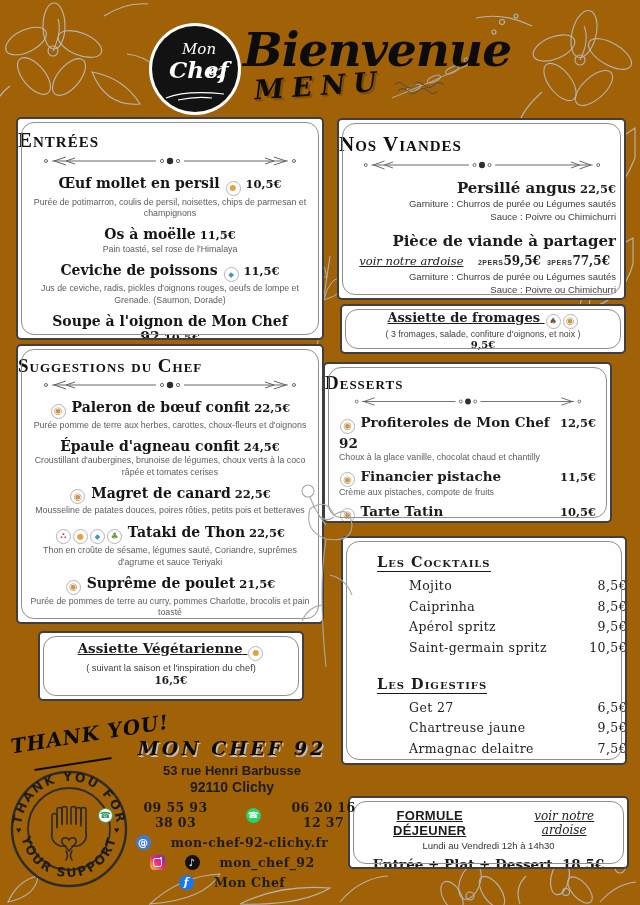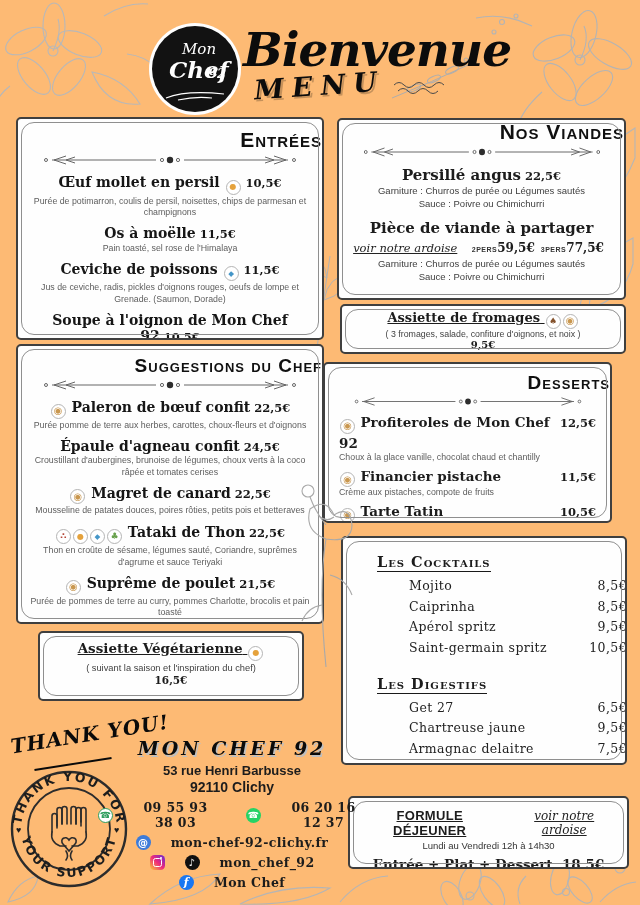--- a/index.html
+++ b/index.html
@@ -1,58 +1,58 @@
 <!DOCTYPE html>
 <html lang="fr"><head>
 <meta charset="utf-8">
 <style>
   html,body{margin:0;padding:0;background:#e9e9e9;}
-  .page{position:relative;width:640px;height:905px;margin:0 auto;background:#fdba74;overflow:hidden;
+  .page{position:relative;width:640px;height:905px;margin:0 auto;background:#a16207;overflow:hidden;
         font-family:"Liberation Sans",sans-serif;color:#1c1c1c;}
   svg.deco{position:absolute;z-index:1;pointer-events:none;}
   
   .logo{position:absolute;left:152px;top:26px;width:86px;height:86px;border-radius:50%;
         background:#121212;z-index:3;box-shadow:0 0 0 3px #fefefe;}
   .logo span{position:absolute;color:#fff;font-family:"DejaVu Serif","Liberation Serif",serif;font-style:italic;}
   .logo .l1{left:30px;top:14px;font-size:15px;}
   .logo .l2{left:17px;top:30px;font-size:23px;font-weight:bold;}
   .logo .num{left:56px;top:40px;font-size:13px;font-weight:bold;}
   .logo svg{position:absolute;left:12px;top:64px;}
   .bienvenue{position:absolute;left:243px;top:22px;z-index:3;
              font-family:"DejaVu Serif","Liberation Serif",serif;font-style:italic;font-weight:bold;
              font-size:47px;letter-spacing:-1px;color:#0c0c0c;}
   .menu-word{position:absolute;left:254px;top:70px;z-index:3;transform:rotate(-4deg);
              font-family:"DejaVu Serif","Liberation Serif",serif;font-weight:bold;font-style:italic;
              font-size:27px;letter-spacing:8px;color:#0c0c0c;text-shadow:2px 2px 0 rgba(0,0,0,.22);}
   
   .box{position:absolute;background:#fefefe;border:2px solid #3f3f3f;border-radius:5px;
        box-sizing:border-box;z-index:2;overflow:hidden;}
   .box::before{content:"";position:absolute;inset:3px;border:1px solid #8f8f8f;border-radius:13px;pointer-events:none;}
-  .sec-title{margin:0;text-align:right;font-family:Liberation Sans, sans-serif;
+  .sec-title{margin:0;text-align:left;font-family:Liberation Serif, serif;
              font-variant:small-caps;font-weight:bold;font-size:21px;letter-spacing:1px;color:#101010;}
   .divider{display:block;margin:1px auto 7px auto;}
   
   .mi{margin:0 10px 7px 10px;text-align:center;}
   .mi-name{font-family:"DejaVu Serif","Liberation Serif",serif;font-weight:bold;font-size:14px;
            color:#161616;line-height:1.15;}
   .price{font-size:11.5px;margin-left:4px;}
   .mi-desc{font-size:8.8px;color:#5d5d5d;line-height:1.3;margin-top:1px;}
   
   .al{display:inline-flex;align-items:center;justify-content:center;width:13px;height:13px;
       border:1px solid #b4b4b4;border-radius:50%;background:#fff;vertical-align:-2px;margin:0 1px;
       font-family:"DejaVu Sans",sans-serif;font-style:normal;}
   .al::before{font-size:8px;line-height:1;}
   .al-egg::before{content:"●";color:#e5a23c;}
   .al-fish::before{content:"◆";color:#4596c8;font-size:7.5px;}
   .al-sesame::before{content:"∴";color:#b5493a;font-size:9px;font-weight:bold;}
   .al-soy::before{content:"♣";color:#67a04b;font-size:9px;}
   .al-jar::before{content:"◉";color:#c9974f;font-size:10px;}
   .al-nut::before{content:"♠";color:#84522c;font-size:9px;}
   
-  .v-center{text-align:center;margin:0 8px 8px 8px;}
+  .v-center{text-align:right;margin:0 8px 8px 8px;}
   .v-name{font-family:"DejaVu Serif","Liberation Serif",serif;font-weight:bold;font-size:15px;}
   .v-sub{font-size:9.5px;color:#404040;line-height:1.4;}
   .ardoise{font-family:"DejaVu Serif","Liberation Serif",serif;font-style:italic;font-size:11.5px;
            text-decoration:underline;color:#222;}
   .pers-lab{font-size:7px;font-weight:bold;letter-spacing:.5px;color:#333;}
   .pers-price{font-family:"DejaVu Serif","Liberation Serif",serif;font-weight:bold;font-size:12px;margin-right:6px;}
   
   .banner{text-align:center;padding-top:7px;}
   .banner-title{font-family:"DejaVu Serif","Liberation Serif",serif;font-weight:bold;font-size:13.5px;
                 text-decoration:underline;}
@@ -286,21 +286,21 @@
     </div>
   </section>
 
   <section class="box banner" style="left:38px;top:631px;width:266px;height:70px">
     <div class="banner-title"><span>Assiette Végétarienne</span> <span class="al al-egg"></span></div>
     <div class="banner-desc">( suivant la saison et l'inspiration du chef)</div>
     <div class="banner-price">16,5€</div>
   </section>
 
   <section class="box" style="left:337px;top:118px;width:289px;height:182px">
-    <div style="padding-top:0">
+    <div style="padding-top:12px">
       <h2 class="sec-title">Nos Viandes</h2>
       <svg class="divider" width="240" height="14" viewBox="0 0 256 14" preserveAspectRatio="none">
         <g stroke="#666" fill="none">
             <circle cx="4" cy="7" r="1.5"></circle>
             <path d="M10 7 h104 M142 7 h104 M12 7 l12 -4 M12 7 l12 4 M24 7 l9 -3 M24 7 l9 3 M244 7 l-12 -4 M244 7 l-12 4 M232 7 l-9 -3 M232 7 l-9 3"></path>
             <circle cx="252" cy="7" r="1.5"></circle>
             <circle cx="120" cy="7" r="1.6"></circle>
             <circle cx="136" cy="7" r="1.6"></circle>
           </g>
         <circle cx="128" cy="7" r="3.2" fill="#2d2d2d"></circle>

